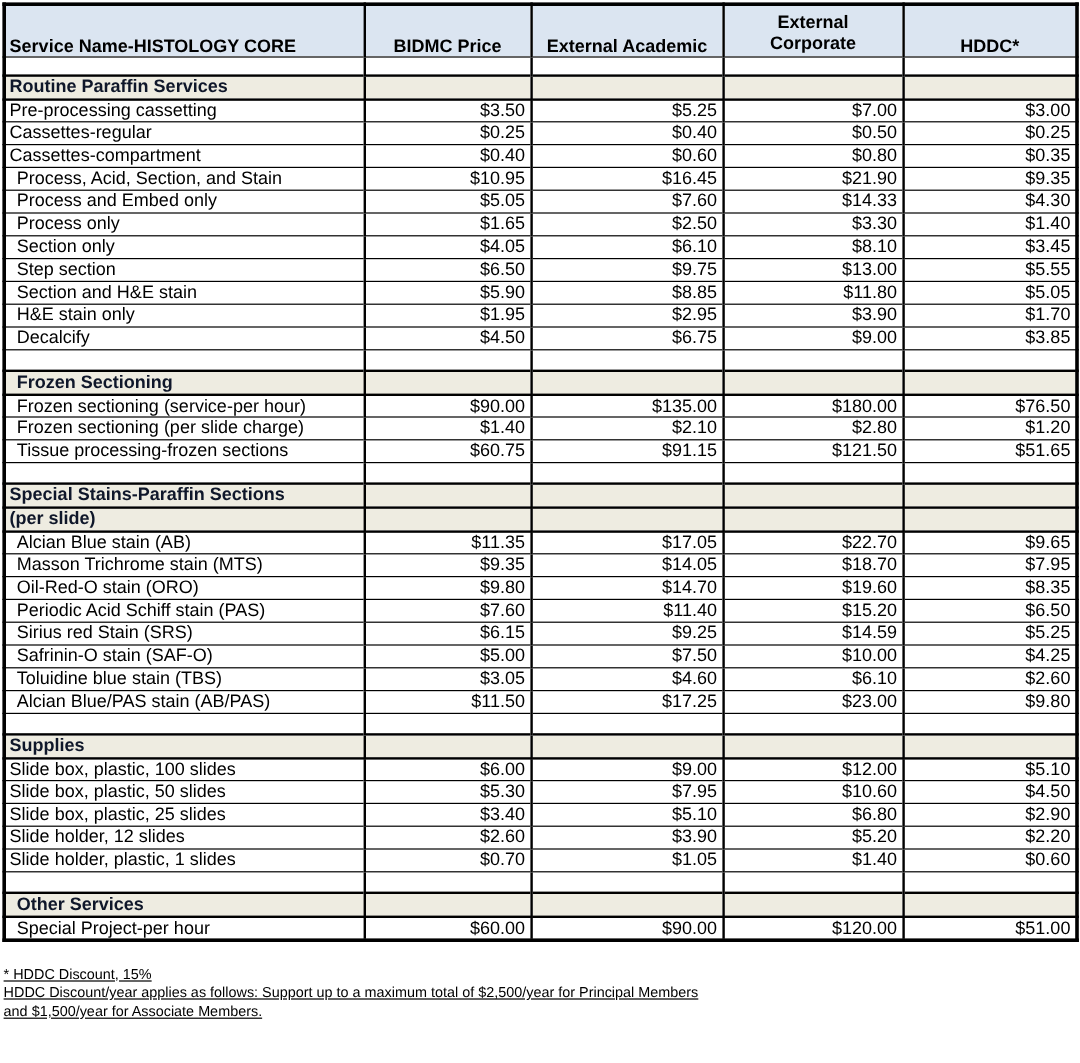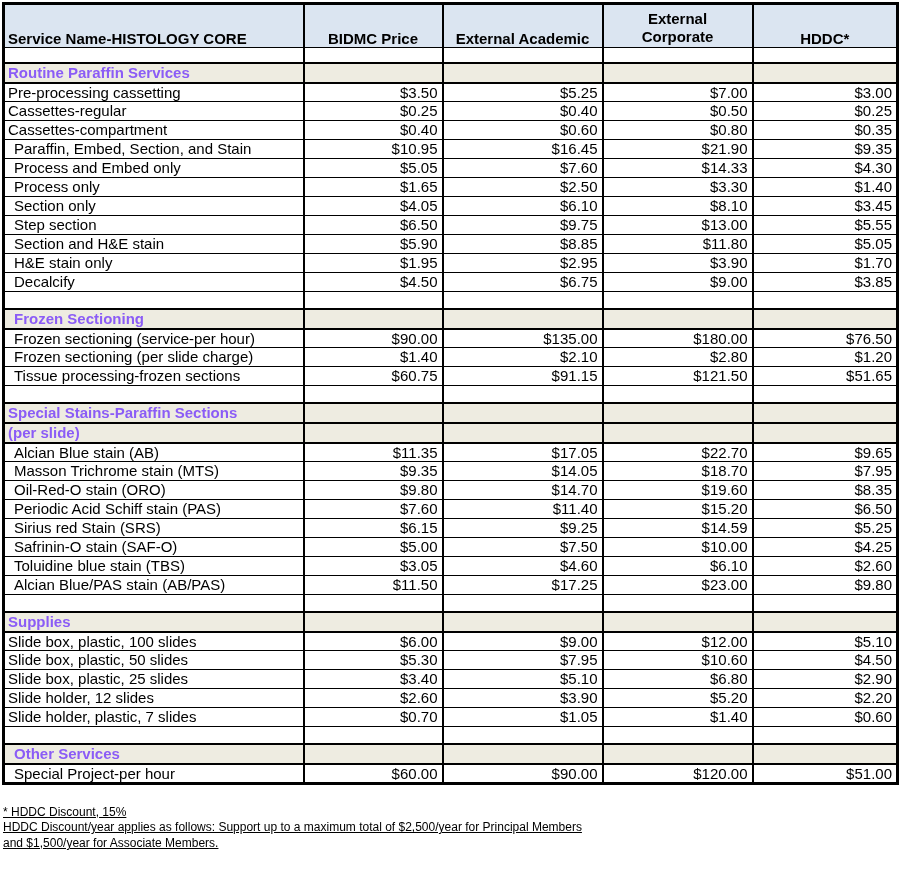--- a/index.html
+++ b/index.html
@@ -50,21 +50,21 @@
   tr.spacer-row td { height: 17px; background: #ffffff; }
   tr.spacer-row.first td { height: 15px; }
   tr.section-row td {
     background: #eeece1;
     border-top: 2px solid #000;
     border-bottom: 2px solid #000;
     height: 20px;
   }
   tr.section-row.cont td { border-top: 1px solid #000; }
   .section-title {
-    color: #8b5cf6;
+    color: #0f172a;
     font-weight: bold;
     text-align: left;
   }
   td.svc-cell { text-align: left; padding-left: 3px; margin-top: 13px; }
   td.svc-cell.indent, .section-title.indent { padding-left: 9px; }
   td.price-cell { text-align: right; padding-right: 4px; }
 
   .footnotes {
     margin-top: 20px;
     padding-left: 1px;
@@ -135,21 +135,21 @@
           <td class="price-cell">$0.25</td>
         </tr>
         <tr>
           <td class="svc-cell">Cassettes-compartment</td>
           <td class="price-cell">$0.40</td>
           <td class="price-cell">$0.60</td>
           <td class="price-cell">$0.80</td>
           <td class="price-cell">$0.35</td>
         </tr>
         <tr>
-          <td class="svc-cell indent">Paraffin, Embed, Section, and Stain</td>
+          <td class="svc-cell indent">Process, Acid, Section, and Stain</td>
           <td class="price-cell">$10.95</td>
           <td class="price-cell">$16.45</td>
           <td class="price-cell">$21.90</td>
           <td class="price-cell">$9.35</td>
         </tr>
         <tr>
           <td class="svc-cell indent">Process and Embed only</td>
           <td class="price-cell">$5.05</td>
           <td class="price-cell">$7.60</td>
           <td class="price-cell">$14.33</td>
@@ -345,21 +345,21 @@
           <td class="price-cell">$2.90</td>
         </tr>
         <tr>
           <td class="svc-cell">Slide holder, 12 slides</td>
           <td class="price-cell">$2.60</td>
           <td class="price-cell">$3.90</td>
           <td class="price-cell">$5.20</td>
           <td class="price-cell">$2.20</td>
         </tr>
         <tr>
-          <td class="svc-cell">Slide holder, plastic, 7 slides</td>
+          <td class="svc-cell">Slide holder, plastic, 1 slides</td>
           <td class="price-cell">$0.70</td>
           <td class="price-cell">$1.05</td>
           <td class="price-cell">$1.40</td>
           <td class="price-cell">$0.60</td>
         </tr>
         <tr class="spacer-row">
           <td></td>
           <td></td>
           <td></td>
           <td></td>

